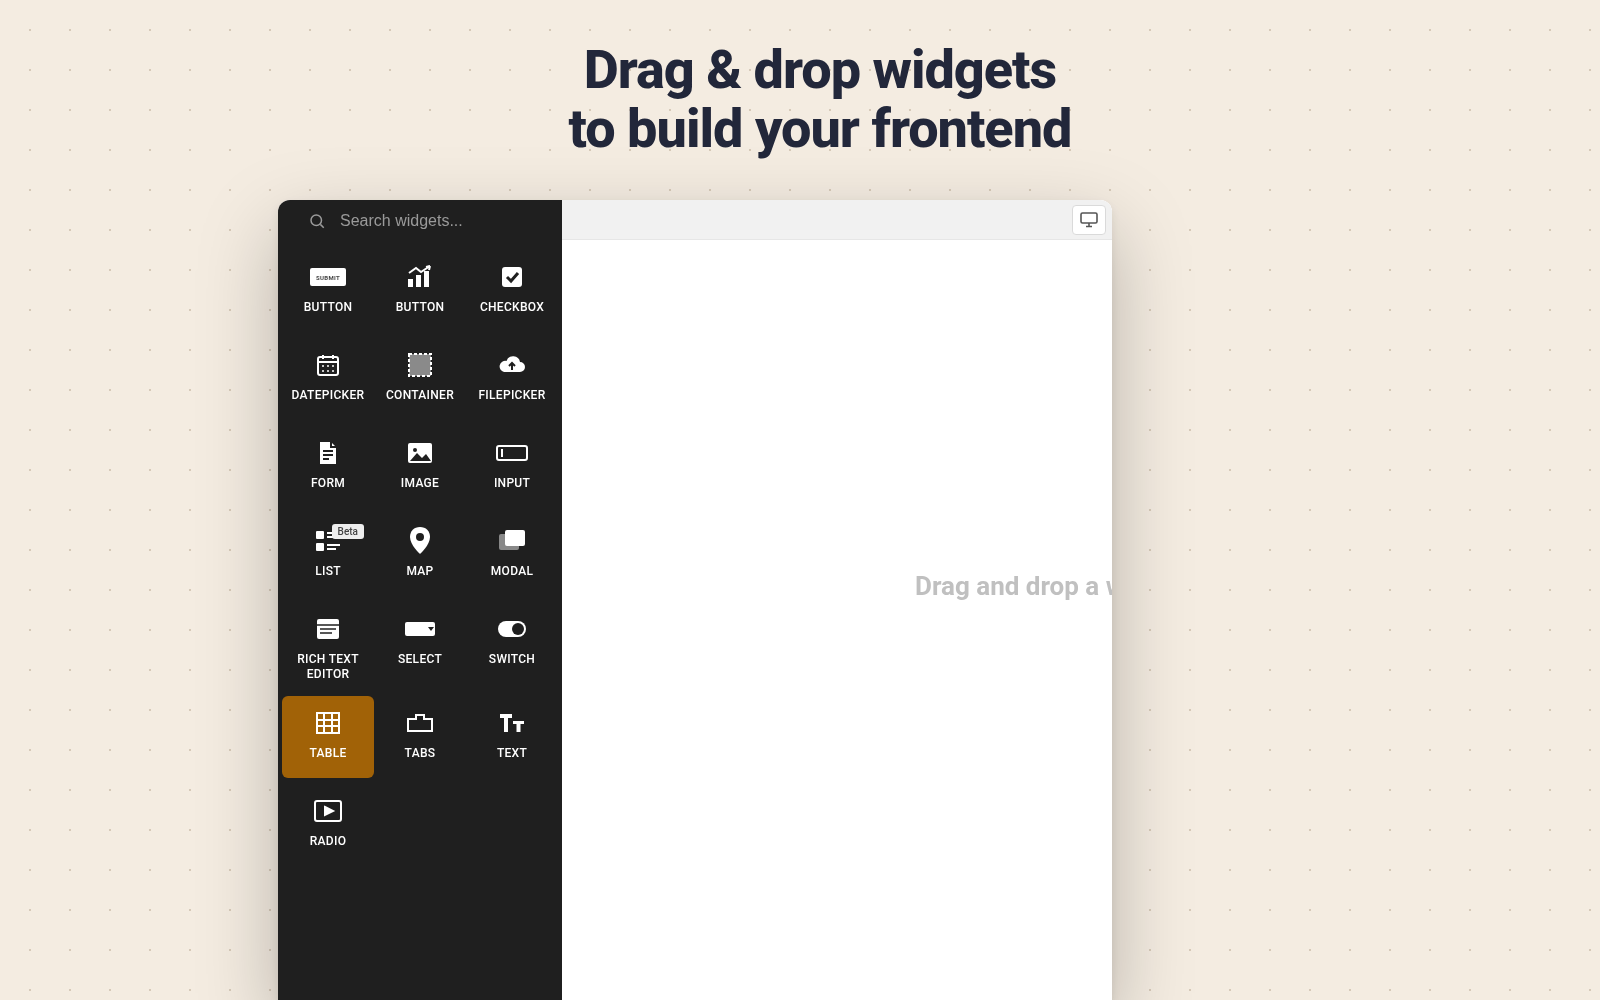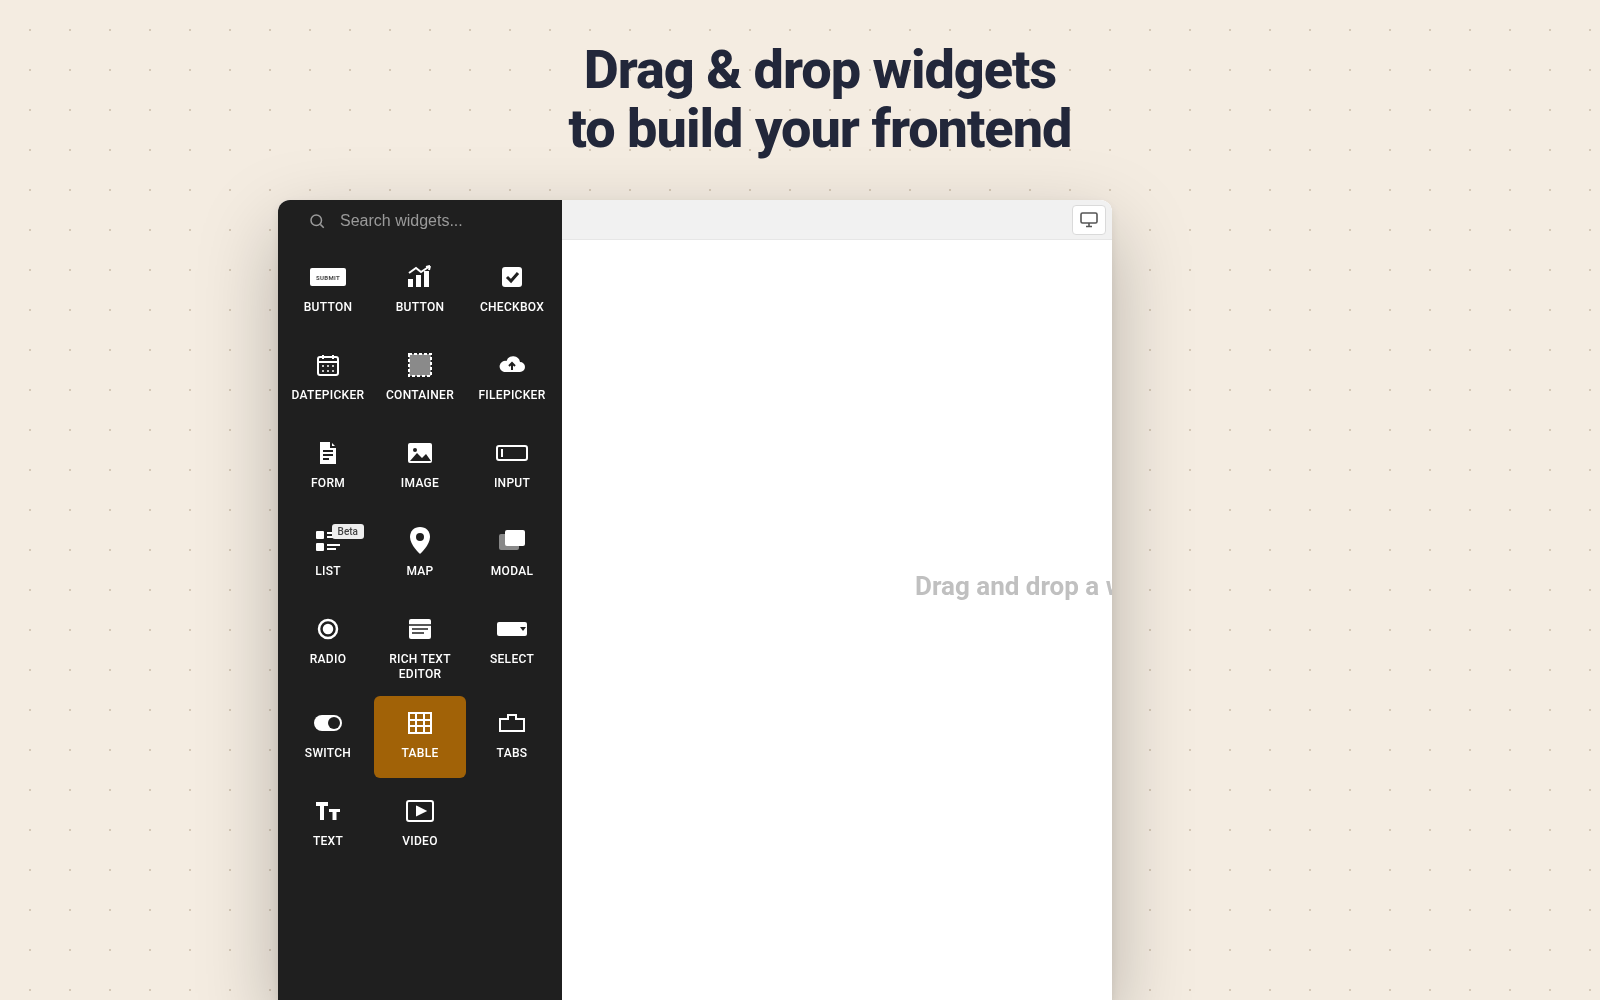--- a/index.html
+++ b/index.html
@@ -310,29 +310,20 @@
       <div class="widget-tile">
         <div class="widget-icon">
           <svg class="ico" width="28" height="24" viewBox="0 0 28 24" fill="#fff">
             <rect x="1" y="5" width="20" height="16" rx="2" fill="#888"></rect>
             <rect x="7" y="1" width="20" height="16" rx="2"></rect>
           </svg>
         </div>
         <div class="widget-label">MODAL</div>
       </div>
 
-      <div class="widget-tile">
-        <div class="widget-icon">
-          <svg class="ico" width="24" height="24" viewBox="0 0 24 24" fill="none" stroke="#fff" stroke-width="2.5">
-            <circle cx="12" cy="12" r="9"></circle>
-              <circle cx="12" cy="12" r="4" fill="#fff"></circle>
-          </svg>
-        </div>
-        <div class="widget-label">RADIO</div>
-      </div>
 
       <div class="widget-tile">
         <div class="widget-icon">
           <svg class="ico" width="24" height="22" viewBox="0 0 24 22" fill="#fff">
             <rect x="1" y="1" width="22" height="20" rx="2"></rect>
             <rect x="1" y="1" width="22" height="6" fill="#1f1f1f" opacity="0.0"></rect>
             <line x1="1" y1="7" x2="23" y2="7" stroke="#1f1f1f" stroke-width="1.5"></line>
             <line x1="4" y1="11" x2="20" y2="11" stroke="#1f1f1f" stroke-width="1.5"></line>
             <line x1="4" y1="15" x2="16" y2="15" stroke="#1f1f1f" stroke-width="1.5"></line>
           </svg>
@@ -392,21 +383,21 @@
         <div class="widget-label">TEXT</div>
       </div>
 
       <div class="widget-tile">
         <div class="widget-icon">
           <svg class="ico" width="28" height="22" viewBox="0 0 28 22" fill="none" stroke="#fff" stroke-width="2">
             <rect x="1" y="1" width="26" height="20" rx="2"></rect>
             <path d="M11 7 L19 11 L11 15 Z" fill="#fff"></path>
           </svg>
         </div>
-        <div class="widget-label">VIDEO</div>
+        <div class="widget-label">RADIO</div>
       </div>
 
       <div></div>
 
     </div>
   </div>
 
   <div class="canvas-col">
     <div class="canvas-toolbar">
       <div class="desktop-btn">

